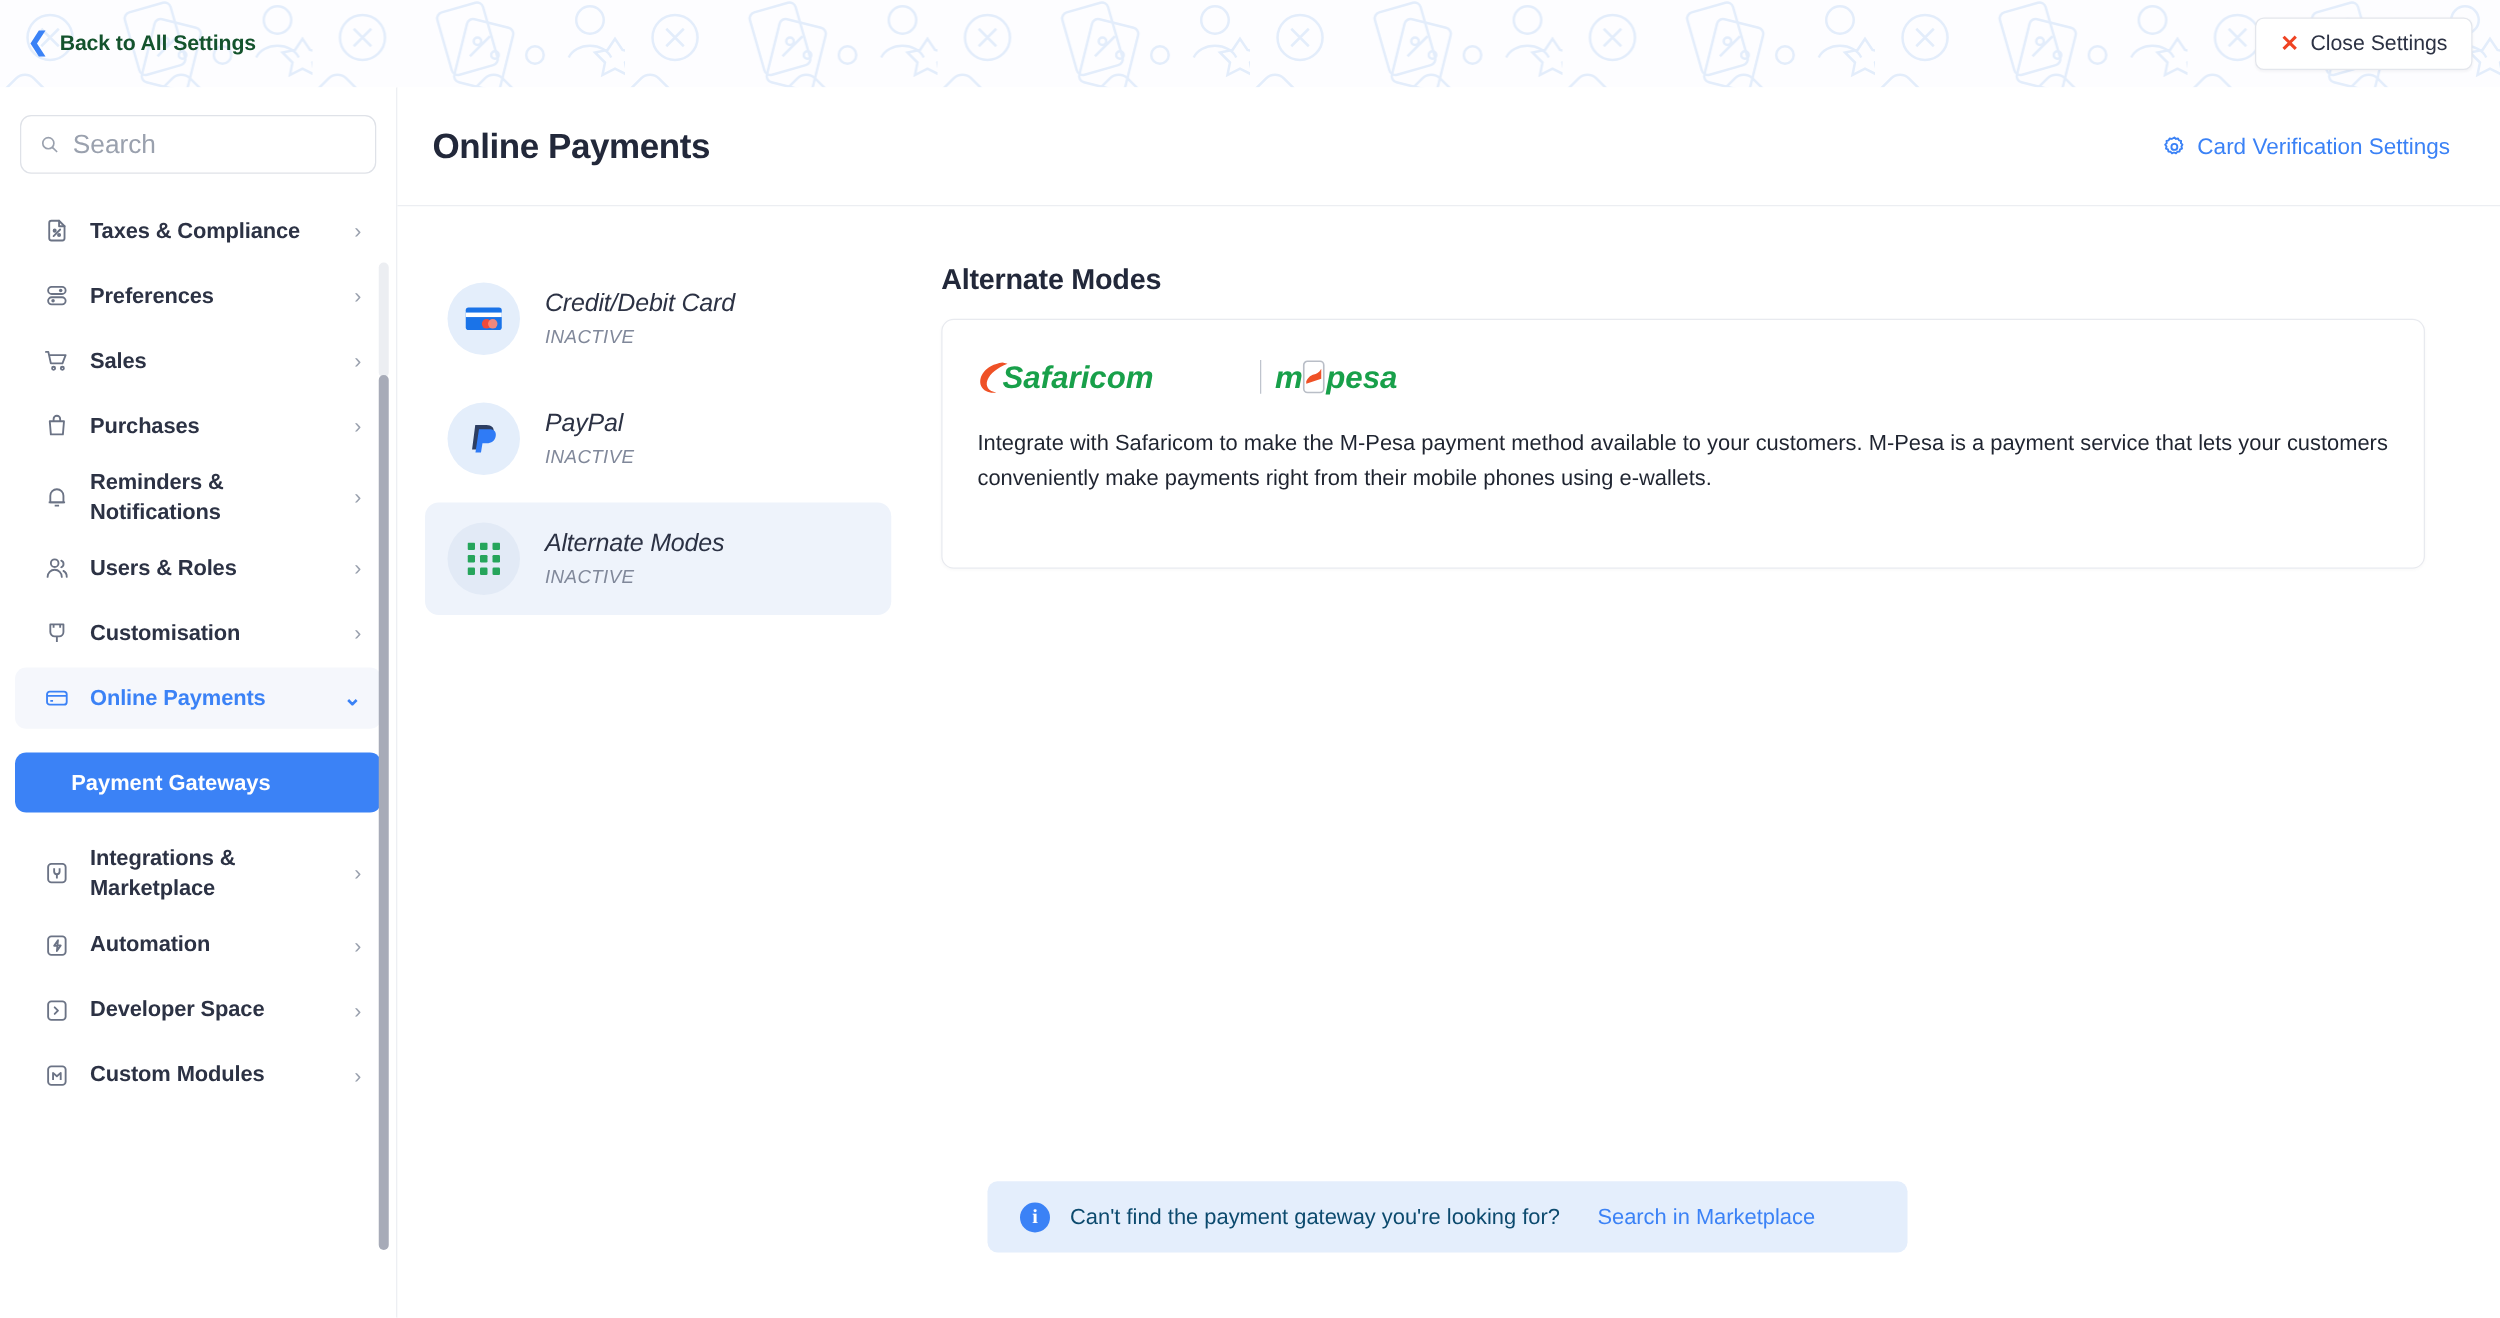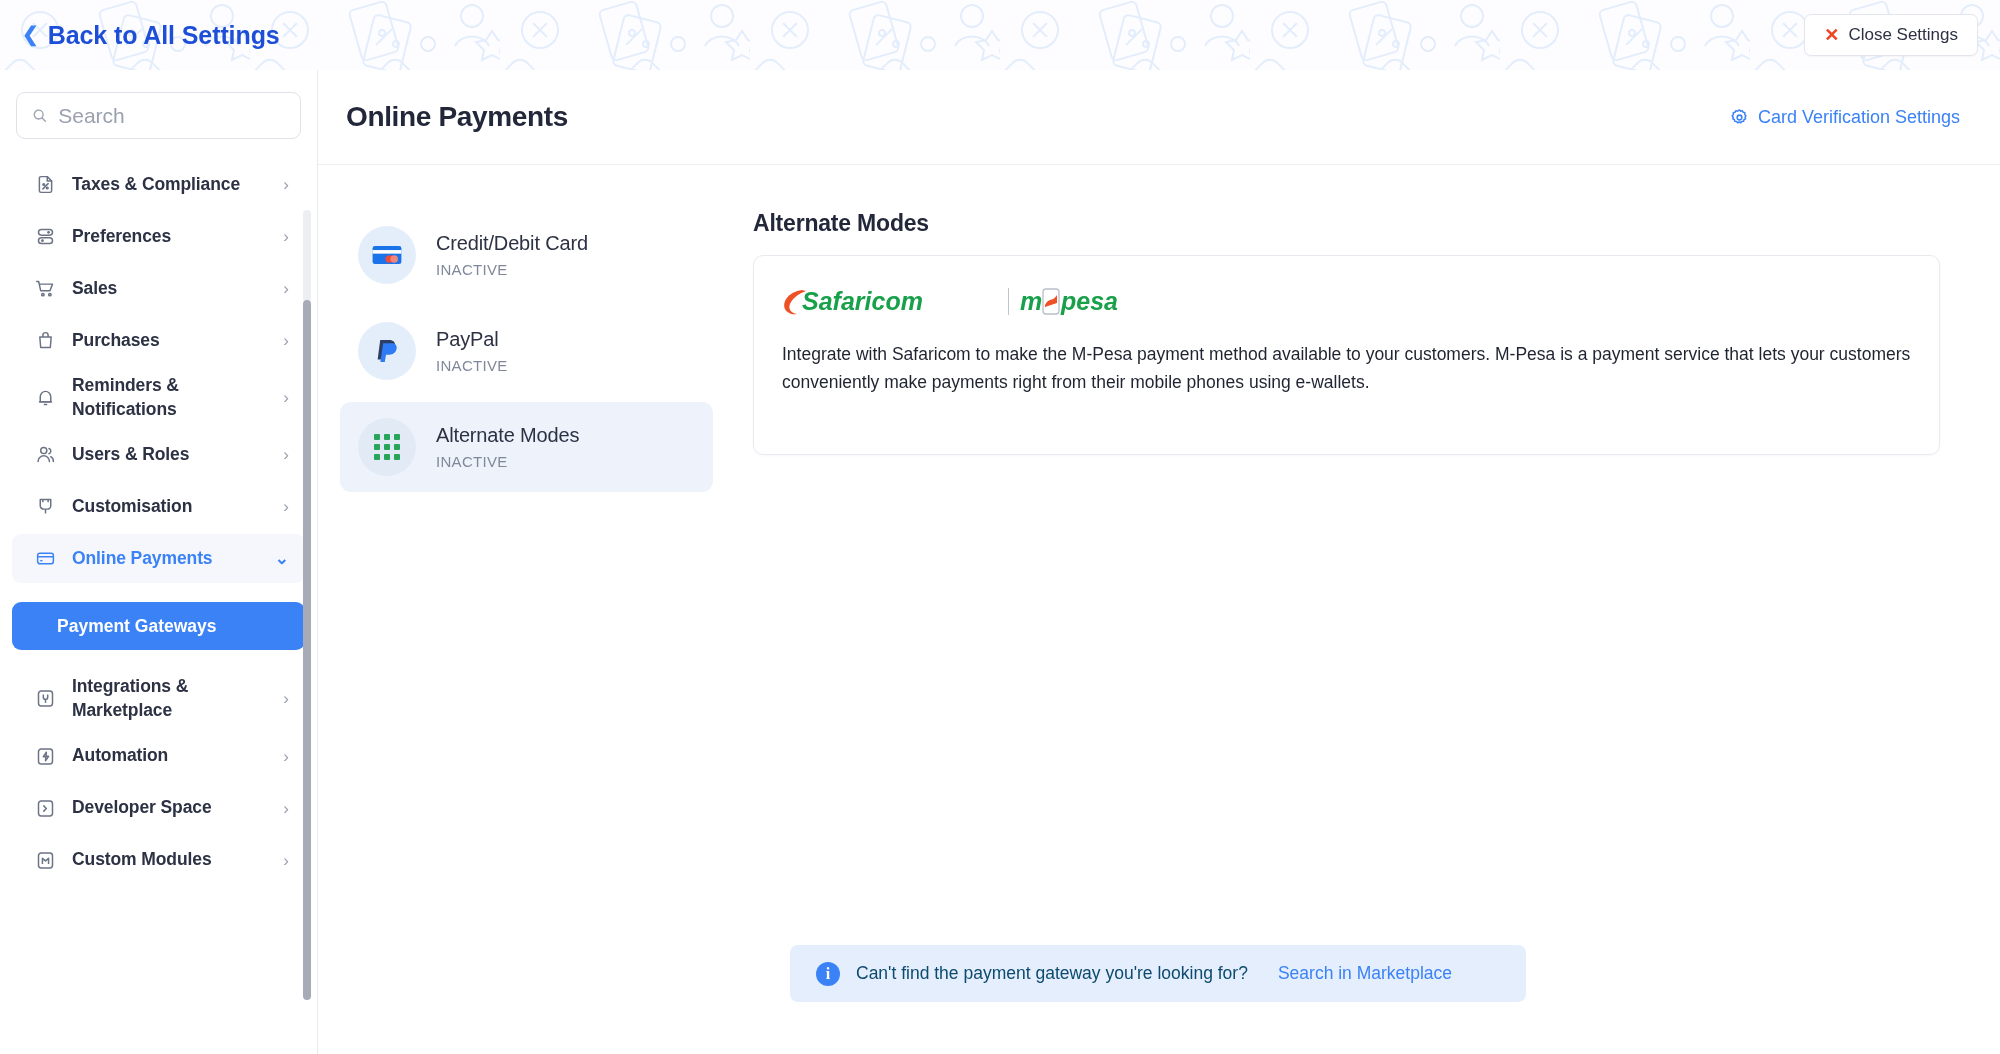--- a/index.html
+++ b/index.html
@@ -27,21 +27,21 @@
     position: relative; z-index: 2;
     display: flex; align-items: center; gap: 9px;
     margin-left: 22px;
     cursor: pointer;
   }
   .back-chevron {
     color: #3b82f6; font-size: 20px; font-weight: bold;
     line-height: 1; margin-top: -2px;
   }
   .back-text {
-    font-size: 25px; font-weight: 600; color: #1d4ed8;
+    font-size: 17px; font-weight: 600; color: #14532d;
     letter-spacing: -0.1px;
   }
   .close-settings {
     position: absolute; z-index: 2;
     right: 22px; top: 14px;
     height: 42px;
     display: flex; align-items: center; gap: 9px;
     padding: 0 19px;
     background: #ffffff;
     border: 1px solid #e3e6ec;
@@ -153,20 +153,21 @@
   .main-body { display: flex; padding: 45px 0 0 0; }
 
   
   .method-list { width: 395px; padding-left: 22px; flex: 0 0 395px; }
   .method-item {
     display: flex; align-items: center; gap: 20px;
     padding: 16px 18px;
     border-radius: 11px;
     cursor: pointer;
     margin-bottom: 6px;
+    font-style: italic;
   }
   .method-item.selected { background: #eef3fb; }
   .method-avatar {
     flex: 0 0 58px; width: 58px; height: 58px;
     border-radius: 50%;
     background: #e4eefb;
     display: flex; align-items: center; justify-content: center;
   }
   .method-item.selected .method-avatar { background: #e2eaf6; }
   .method-text { display: flex; flex-direction: column; gap: 6px; }

